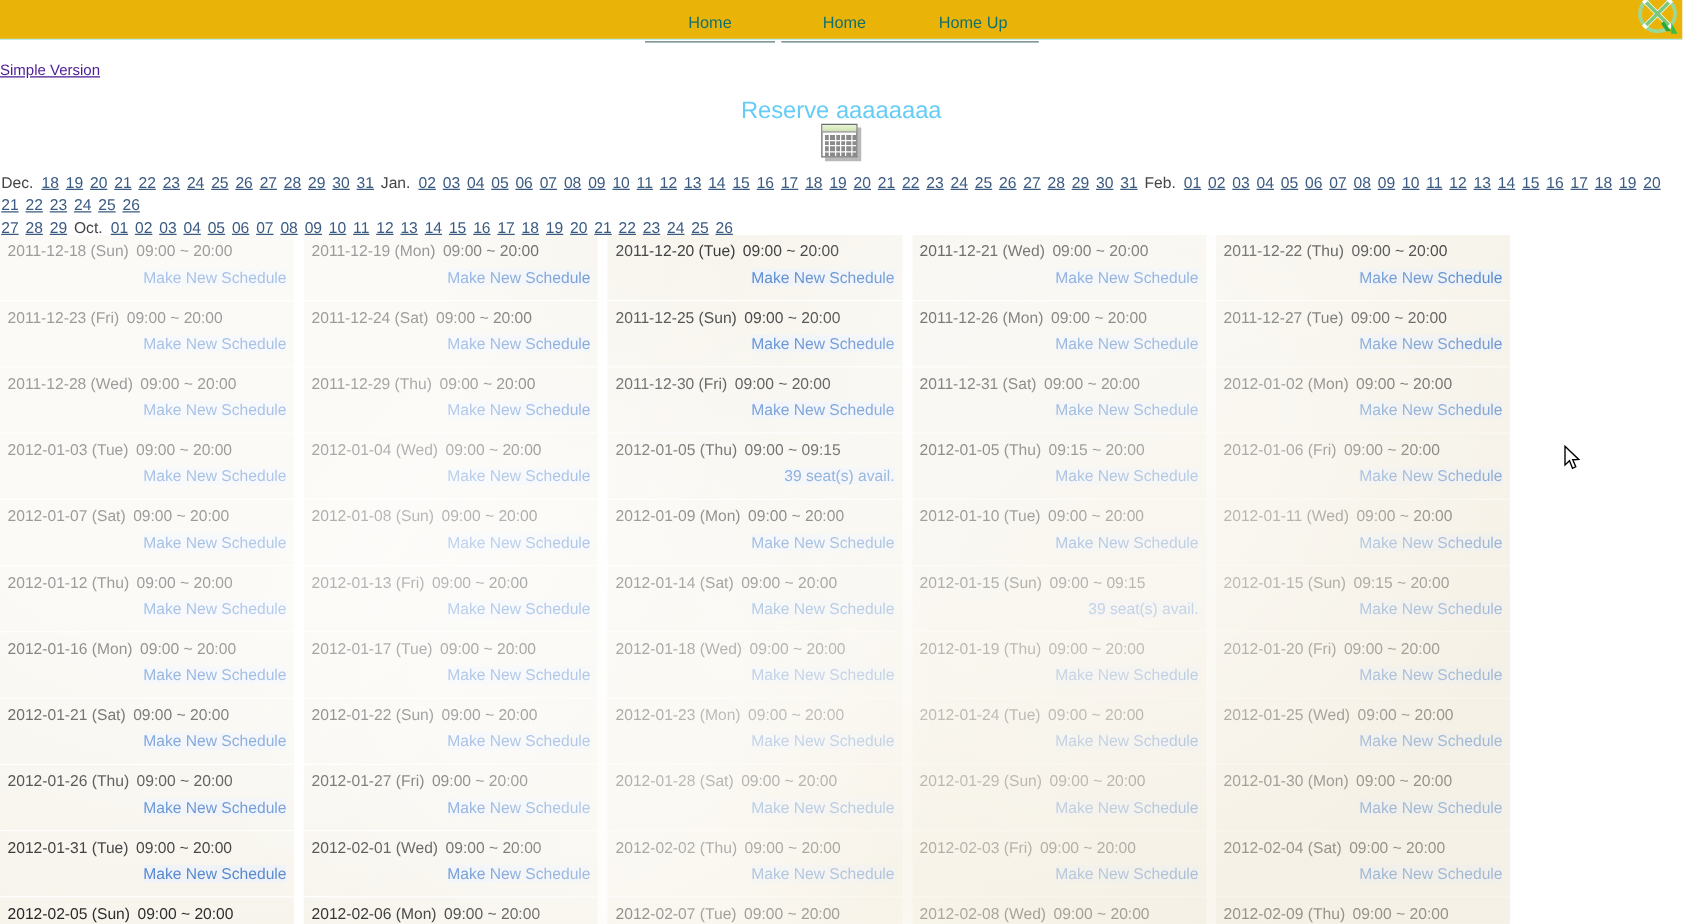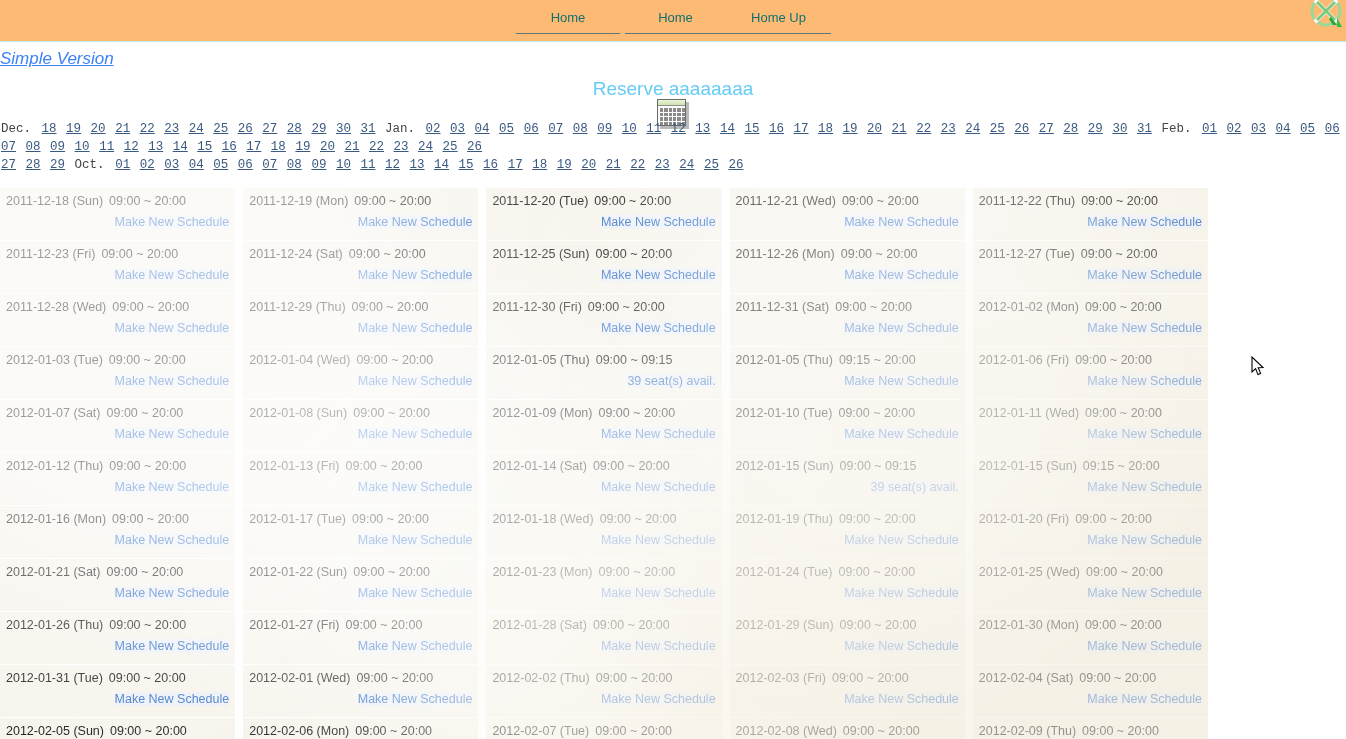--- a/index.html
+++ b/index.html
@@ -9,22 +9,22 @@
     width: 1346px; height: 739px;
     overflow: hidden;
     background: #ffffff;
     font-family: "Liberation Sans", sans-serif;
   }
 
   
   #topbar {
     position: relative;
     width: 1346px;
-    height: 42px;
-    background: #fdba74;
+    height: 32px;
+    background: #eab308;
     border-bottom: 1px solid #bfeaea;
   }
   #navtabs {
     position: absolute;
     left: 516px;
     top: 0;
     height: 36px;
     display: flex;
     align-items: flex-start;
   }
@@ -53,25 +53,24 @@
     width: 42px;
     height: 40px;
     overflow: hidden;
   }
 
   
   #simpleversion {
     position: absolute;
     left: 0px;
     top: 49px;
-    font-size: 17px;
-    color: #3b82f6;
+    font-size: 12px;
+    color: #4c1d95;
     text-decoration: underline;
     cursor: pointer;
-    font-style: italic;
   }
 
   
   #title {
     position: absolute;
     left: 0; right: 0;
     top: 78px;
     text-align: center;
     font-size: 19px;
     font-weight: normal;
@@ -113,27 +112,26 @@
     grid-template-columns: repeat(6, 1fr);
     grid-template-rows: repeat(4, 1fr);
     gap: 1px;
   }
   .cal-grid i { background: #8a8a8a; display: block; }
 
   
   #datenav {
     position: absolute;
     left: 0px;
-    top: 120px;
+    top: 137px;
     width: 1346px;
     font-size: 12.5px;
     color: #444;
     line-height: 18px;
     letter-spacing: 0px;
-    font-family: Liberation Mono, monospace;
   }
   #datenav .mon { color: #444; margin: 0 2px 0 1px; }
   #datenav a {
     color: #3b5a80;
     text-decoration: underline;
     margin: 0 1px;
     cursor: pointer;
   }
 
   

